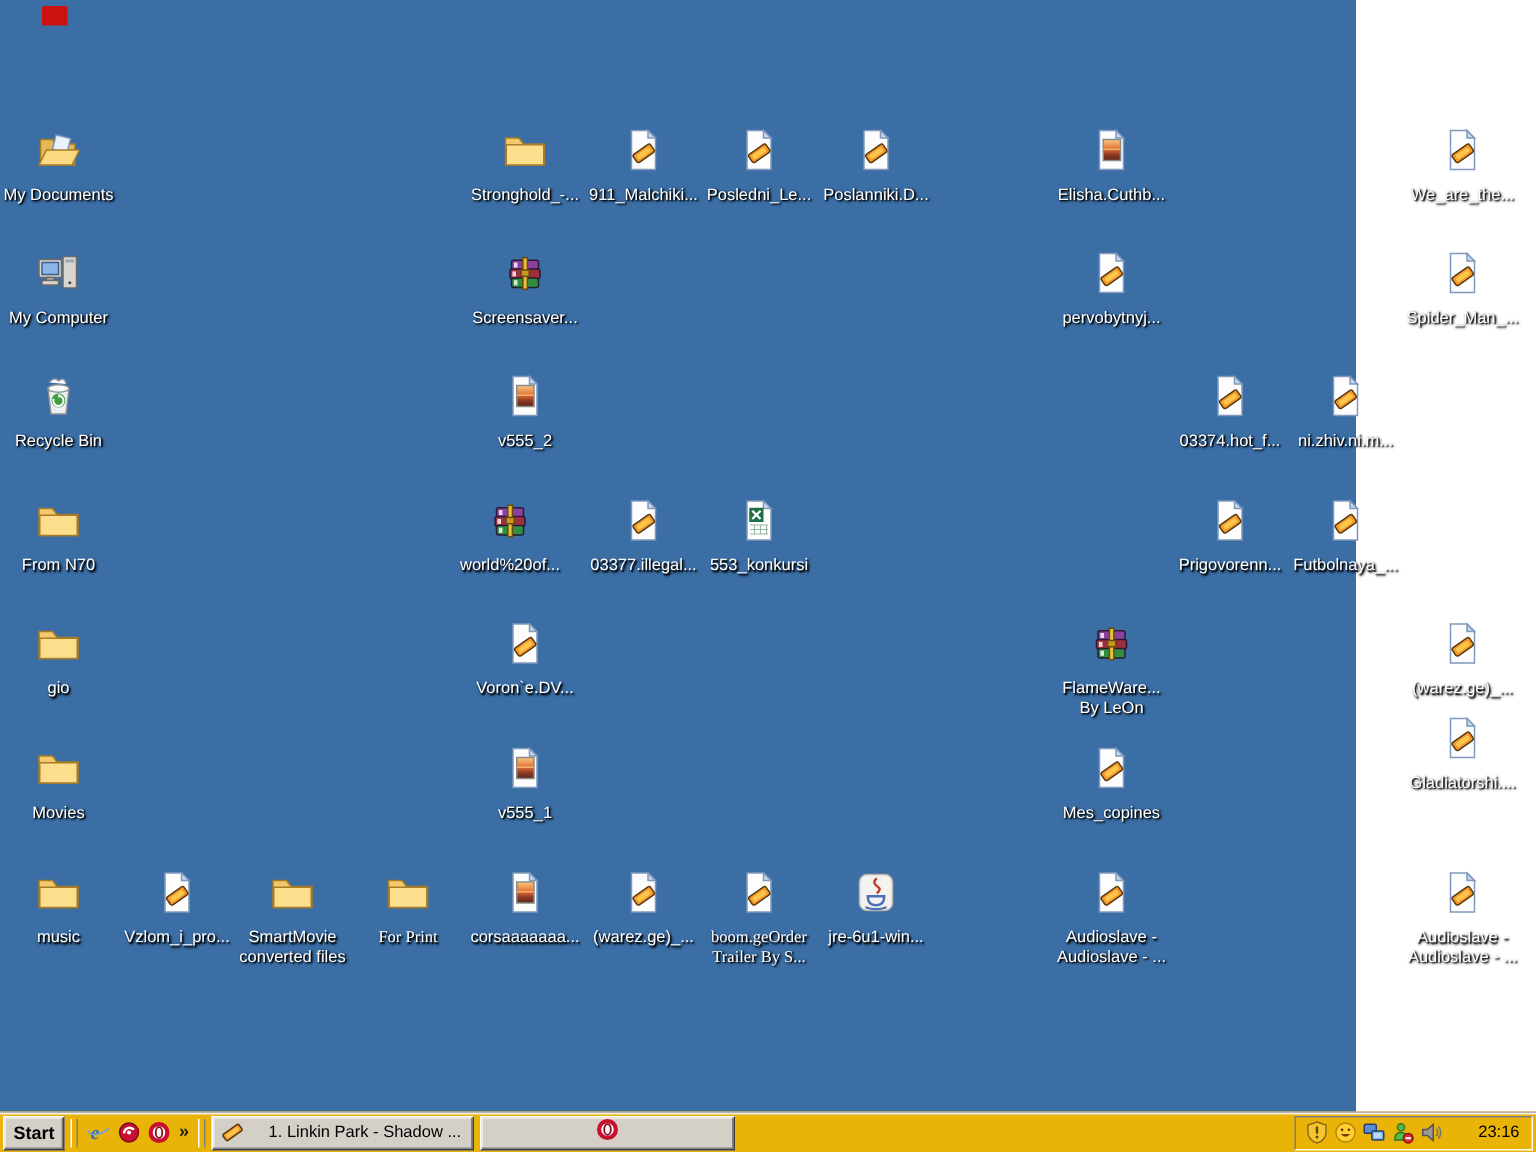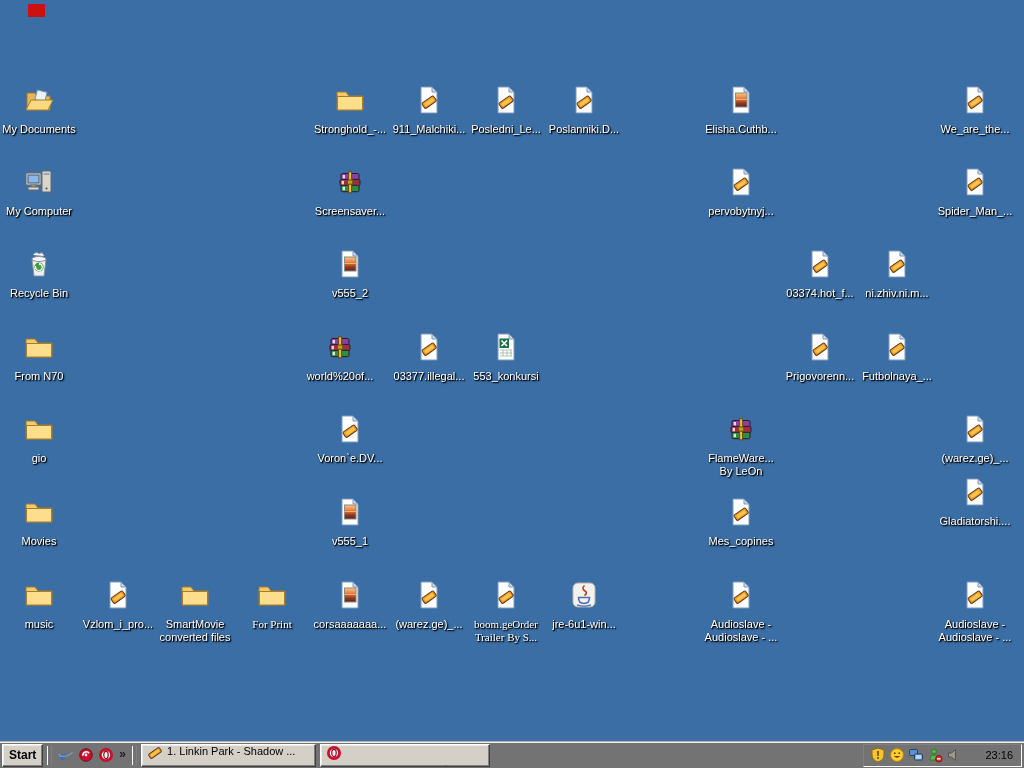--- a/index.html
+++ b/index.html
@@ -1,37 +1,37 @@
 <!DOCTYPE html>
 <html><head>
 <meta charset="utf-8">
 <style>
   html,body{margin:0;padding:0;width:1024px;height:768px;overflow:hidden;
     font-family:"Liberation Sans",sans-serif;}
-  #desktop{position:relative;width:1024px;height:768px;background:#3A6EA5;}
+  #desktop{position:relative;width:904px;height:768px;background:#3A6EA5;}
   #red-marker{position:absolute;left:28px;top:4px;width:17px;height:13px;border-radius:1px;}
   
   .dicon{position:absolute;width:96px;text-align:center;cursor:default;}
   .ig{display:inline-block;width:32px;height:32px;line-height:0;}
   .ig svg{width:32px;height:32px;}
   .ilabel{display:block;margin-top:3px;font-size:11px;line-height:13px;color:#ffffff;
     text-shadow:1px 1px 1px #000,1px 1px 2px #000;white-space:pre-line;}
   
-  #taskbar{position:absolute;left:0;bottom:0;width:1024px;height:27px;background:#737373;
+  #taskbar{position:absolute;left:0;bottom:0;width:1024px;height:27px;background:#eab308;
     box-shadow:inset 0 1px 0 #EFEEE9;border-top:1px solid #B8B4AC;box-sizing:border-box;
     display:flex;align-items:center;padding:0 2px;gap:3px;font-size:11px;}
   .raised{background:#D4D0C8;border:1px solid;border-color:#FFFFFF #404040 #404040 #FFFFFF;
     box-shadow:inset -1px -1px 0 #808080,inset 1px 1px 0 #ECEBE5;}
   #start-button{height:21px;display:flex;align-items:center;gap:3px;padding:0 6px 0 3px;
     font-weight:bold;font-size:12px;color:#000;font-family:"Liberation Sans",sans-serif;cursor:pointer;}
   .handle{width:3px;height:19px;border-left:1px solid #FFFFFF;border-right:1px solid #808080;margin:0 1px;}
   .qlbtn{width:20px;height:20px;display:inline-flex;align-items:center;justify-content:center;cursor:pointer;}
   .qlbtn svg{width:16px;height:16px;}
   #chevron{font-size:12px;font-weight:bold;color:#202020;padding:0 2px 2px 0;cursor:pointer;}
-  .taskbtn{height:21px;display:flex;gap:4px;padding:0 5px;cursor:pointer;
+  .taskbtn{height:21px;display:flex;align-items:center;gap:16px;padding:0 5px;cursor:pointer;
     overflow:hidden;white-space:nowrap;color:#000;}
   .taskbtn .ticon{width:16px;height:16px;flex:0 0 16px;line-height:0;}
   .taskbtn .ticon svg{width:16px;height:16px;}
   .taskbtn .ttitle{overflow:hidden;text-overflow:ellipsis;}
   #tb-spacer{flex:1;}
   #tray{height:21px;border:1px solid;border-color:#808080 #FFFFFF #FFFFFF #808080;
     display:flex;align-items:center;gap:18px;padding:0 8px 0 6px;}
   .trayicon{width:16px;height:16px;line-height:0;cursor:pointer;}
   .trayicon svg{width:16px;height:16px;}
   #clock{margin-left:5px;font-size:11px;color:#000;}

